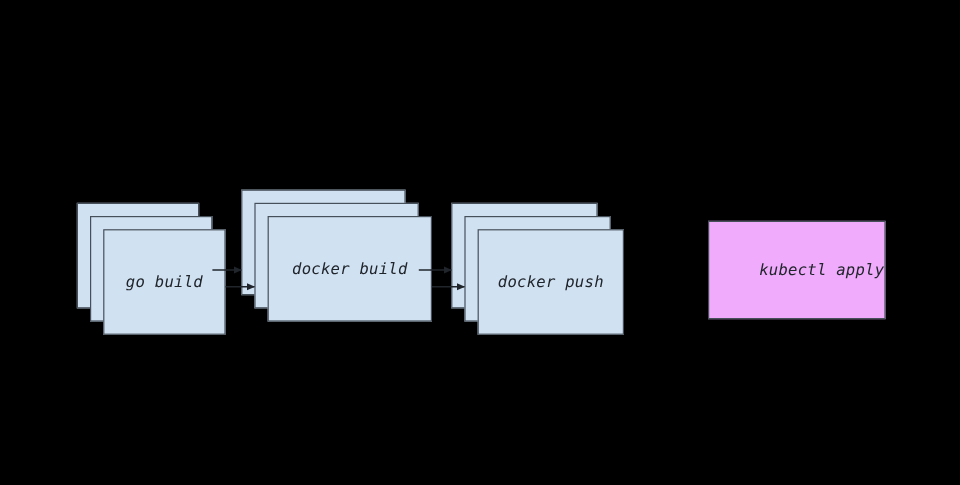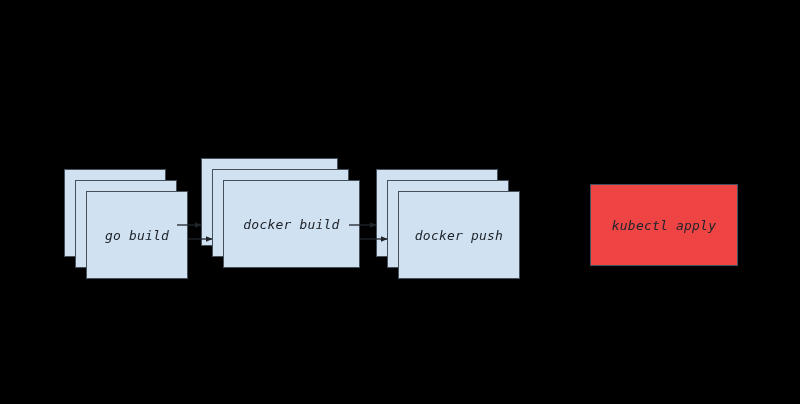--- a/index.html
+++ b/index.html
@@ -40,25 +40,25 @@
     justify-content: flex-start;
     overflow: hidden;
     padding-left: 13px;
   }
   .card.back .label {
     transform: translateX(0);
   }
   .single-box {
     position: absolute;
     box-sizing: border-box;
-    background: #ef4444;
+    background: #f0abfc;
     border: 1px solid #46505a;
     display: flex;
     align-items: center;
-    justify-content: center;
+    justify-content: flex-end;
   }
   .single-box .label {
     font-family: "DejaVu Sans Mono", "Liberation Mono", monospace;
     font-size: 13px;
     color: #20252b;
     white-space: nowrap;
     letter-spacing: 0.2px;
   }
   .arrow-layer {
     position: absolute;

